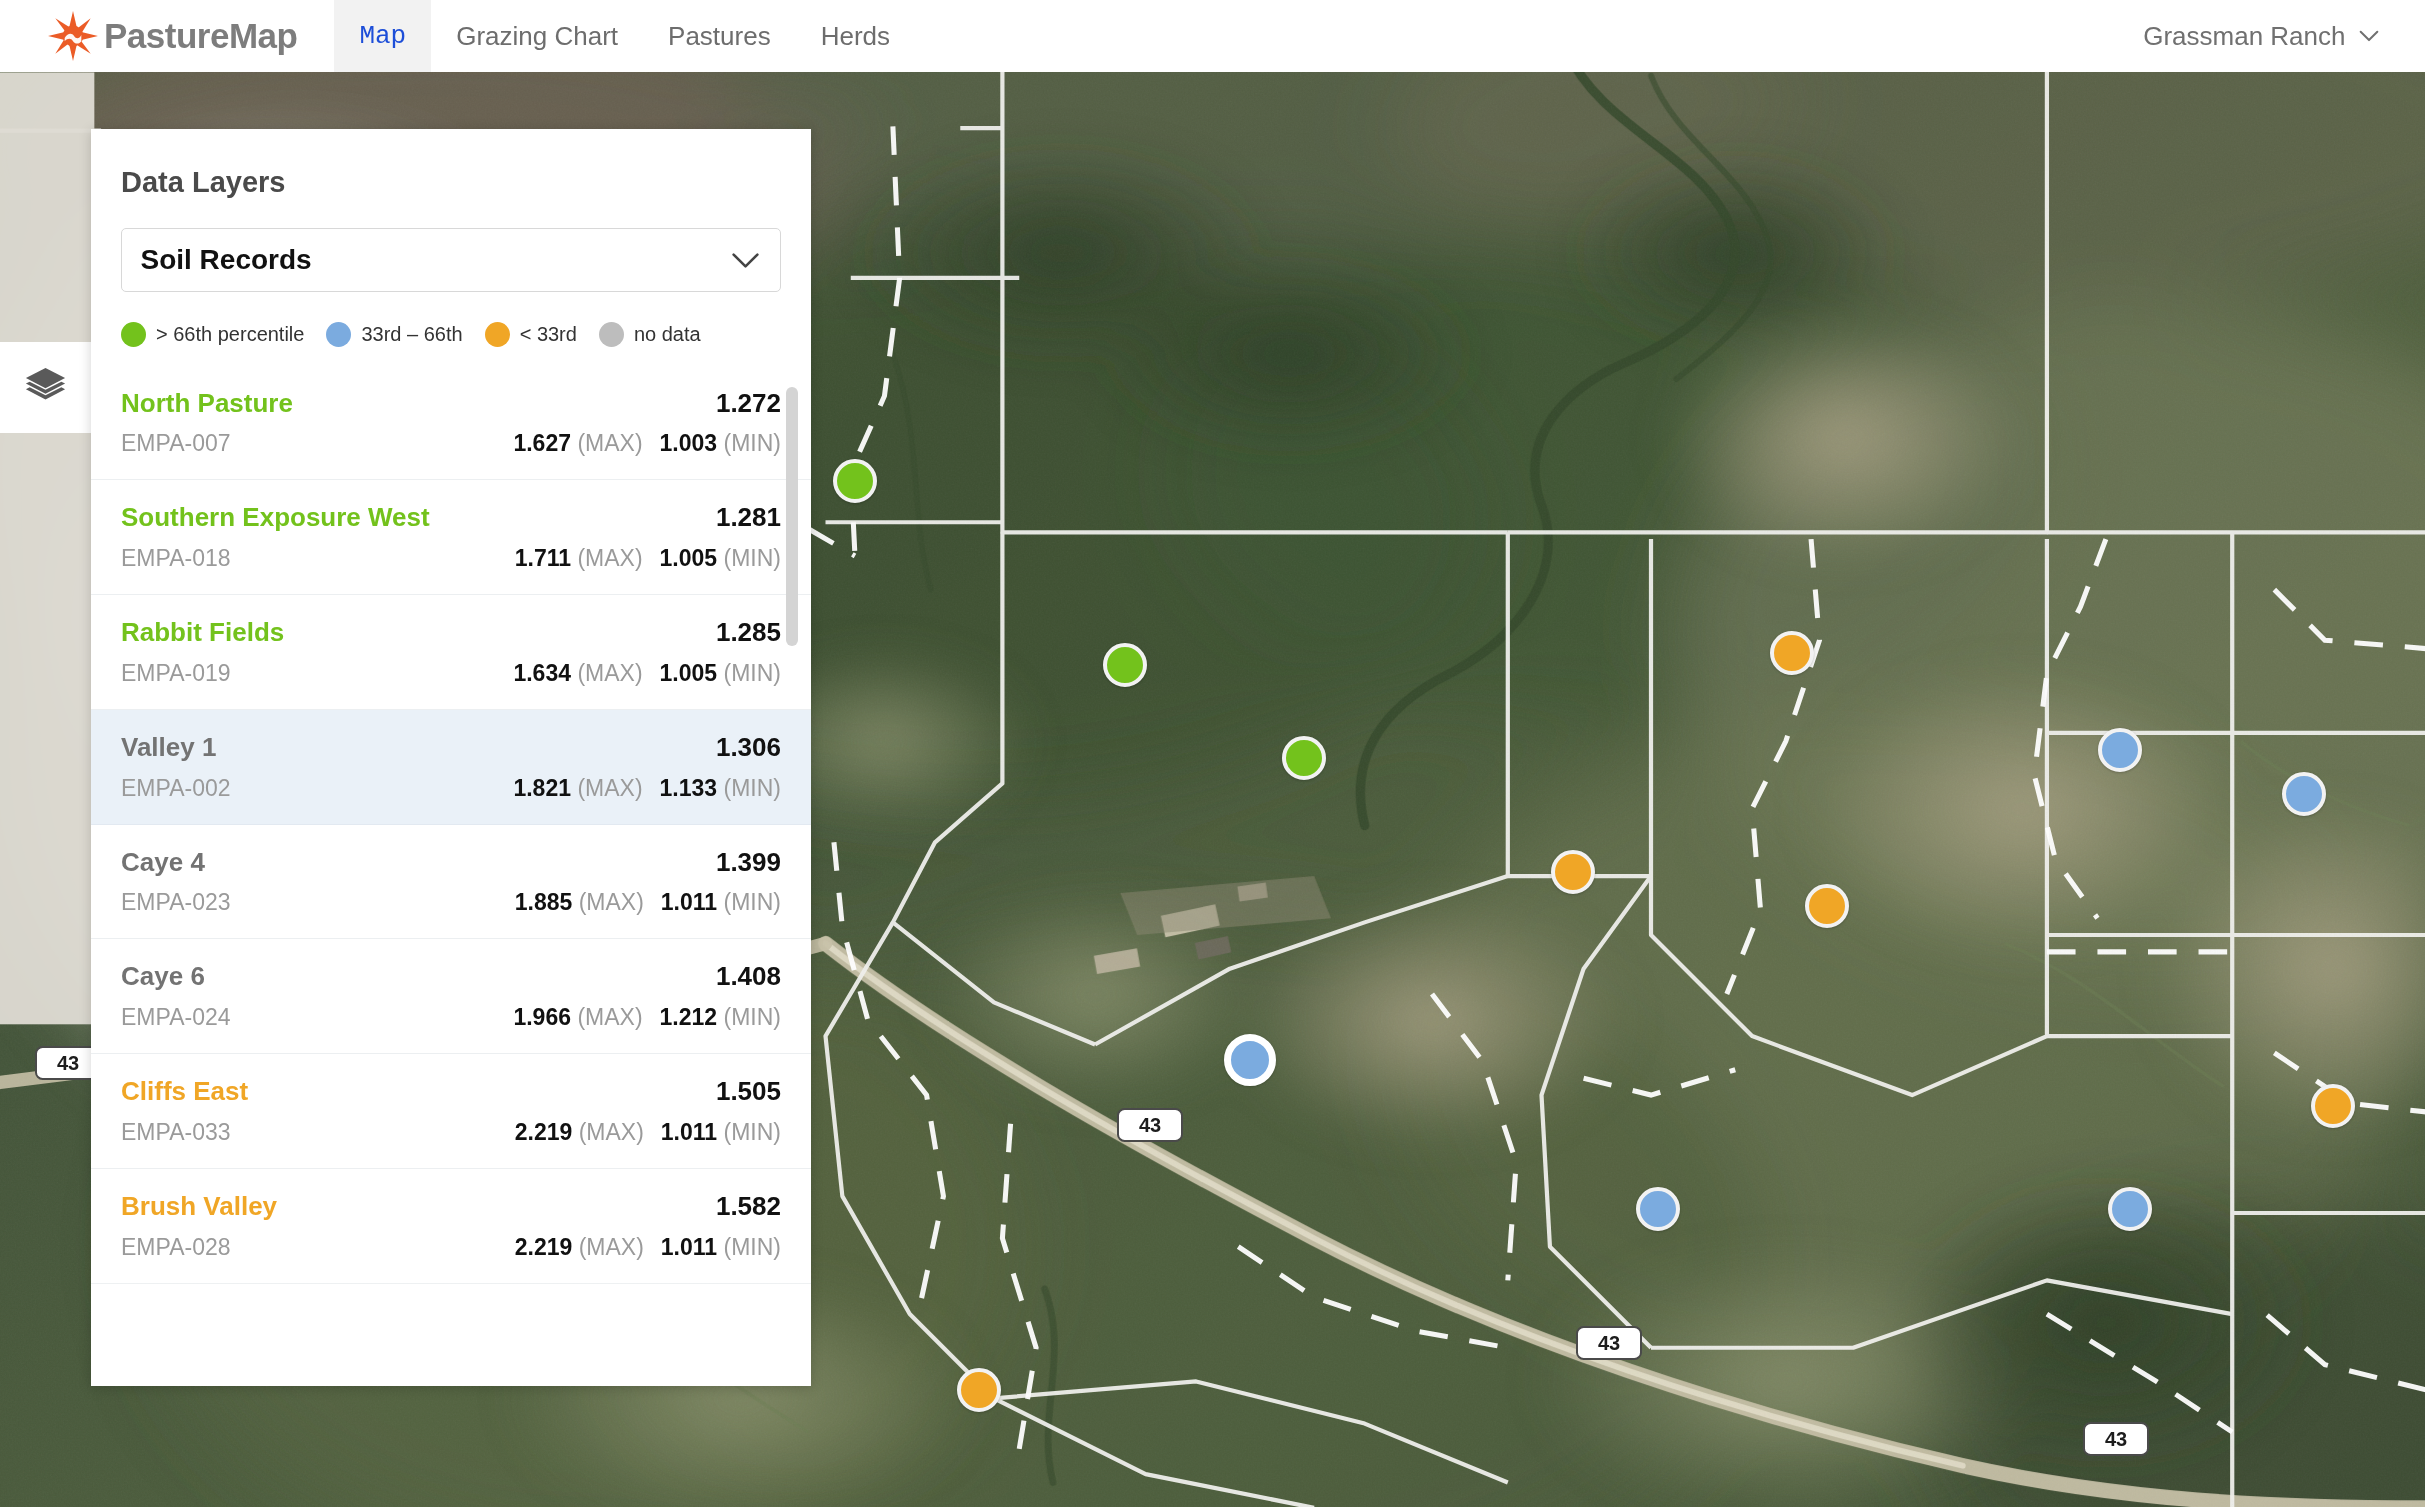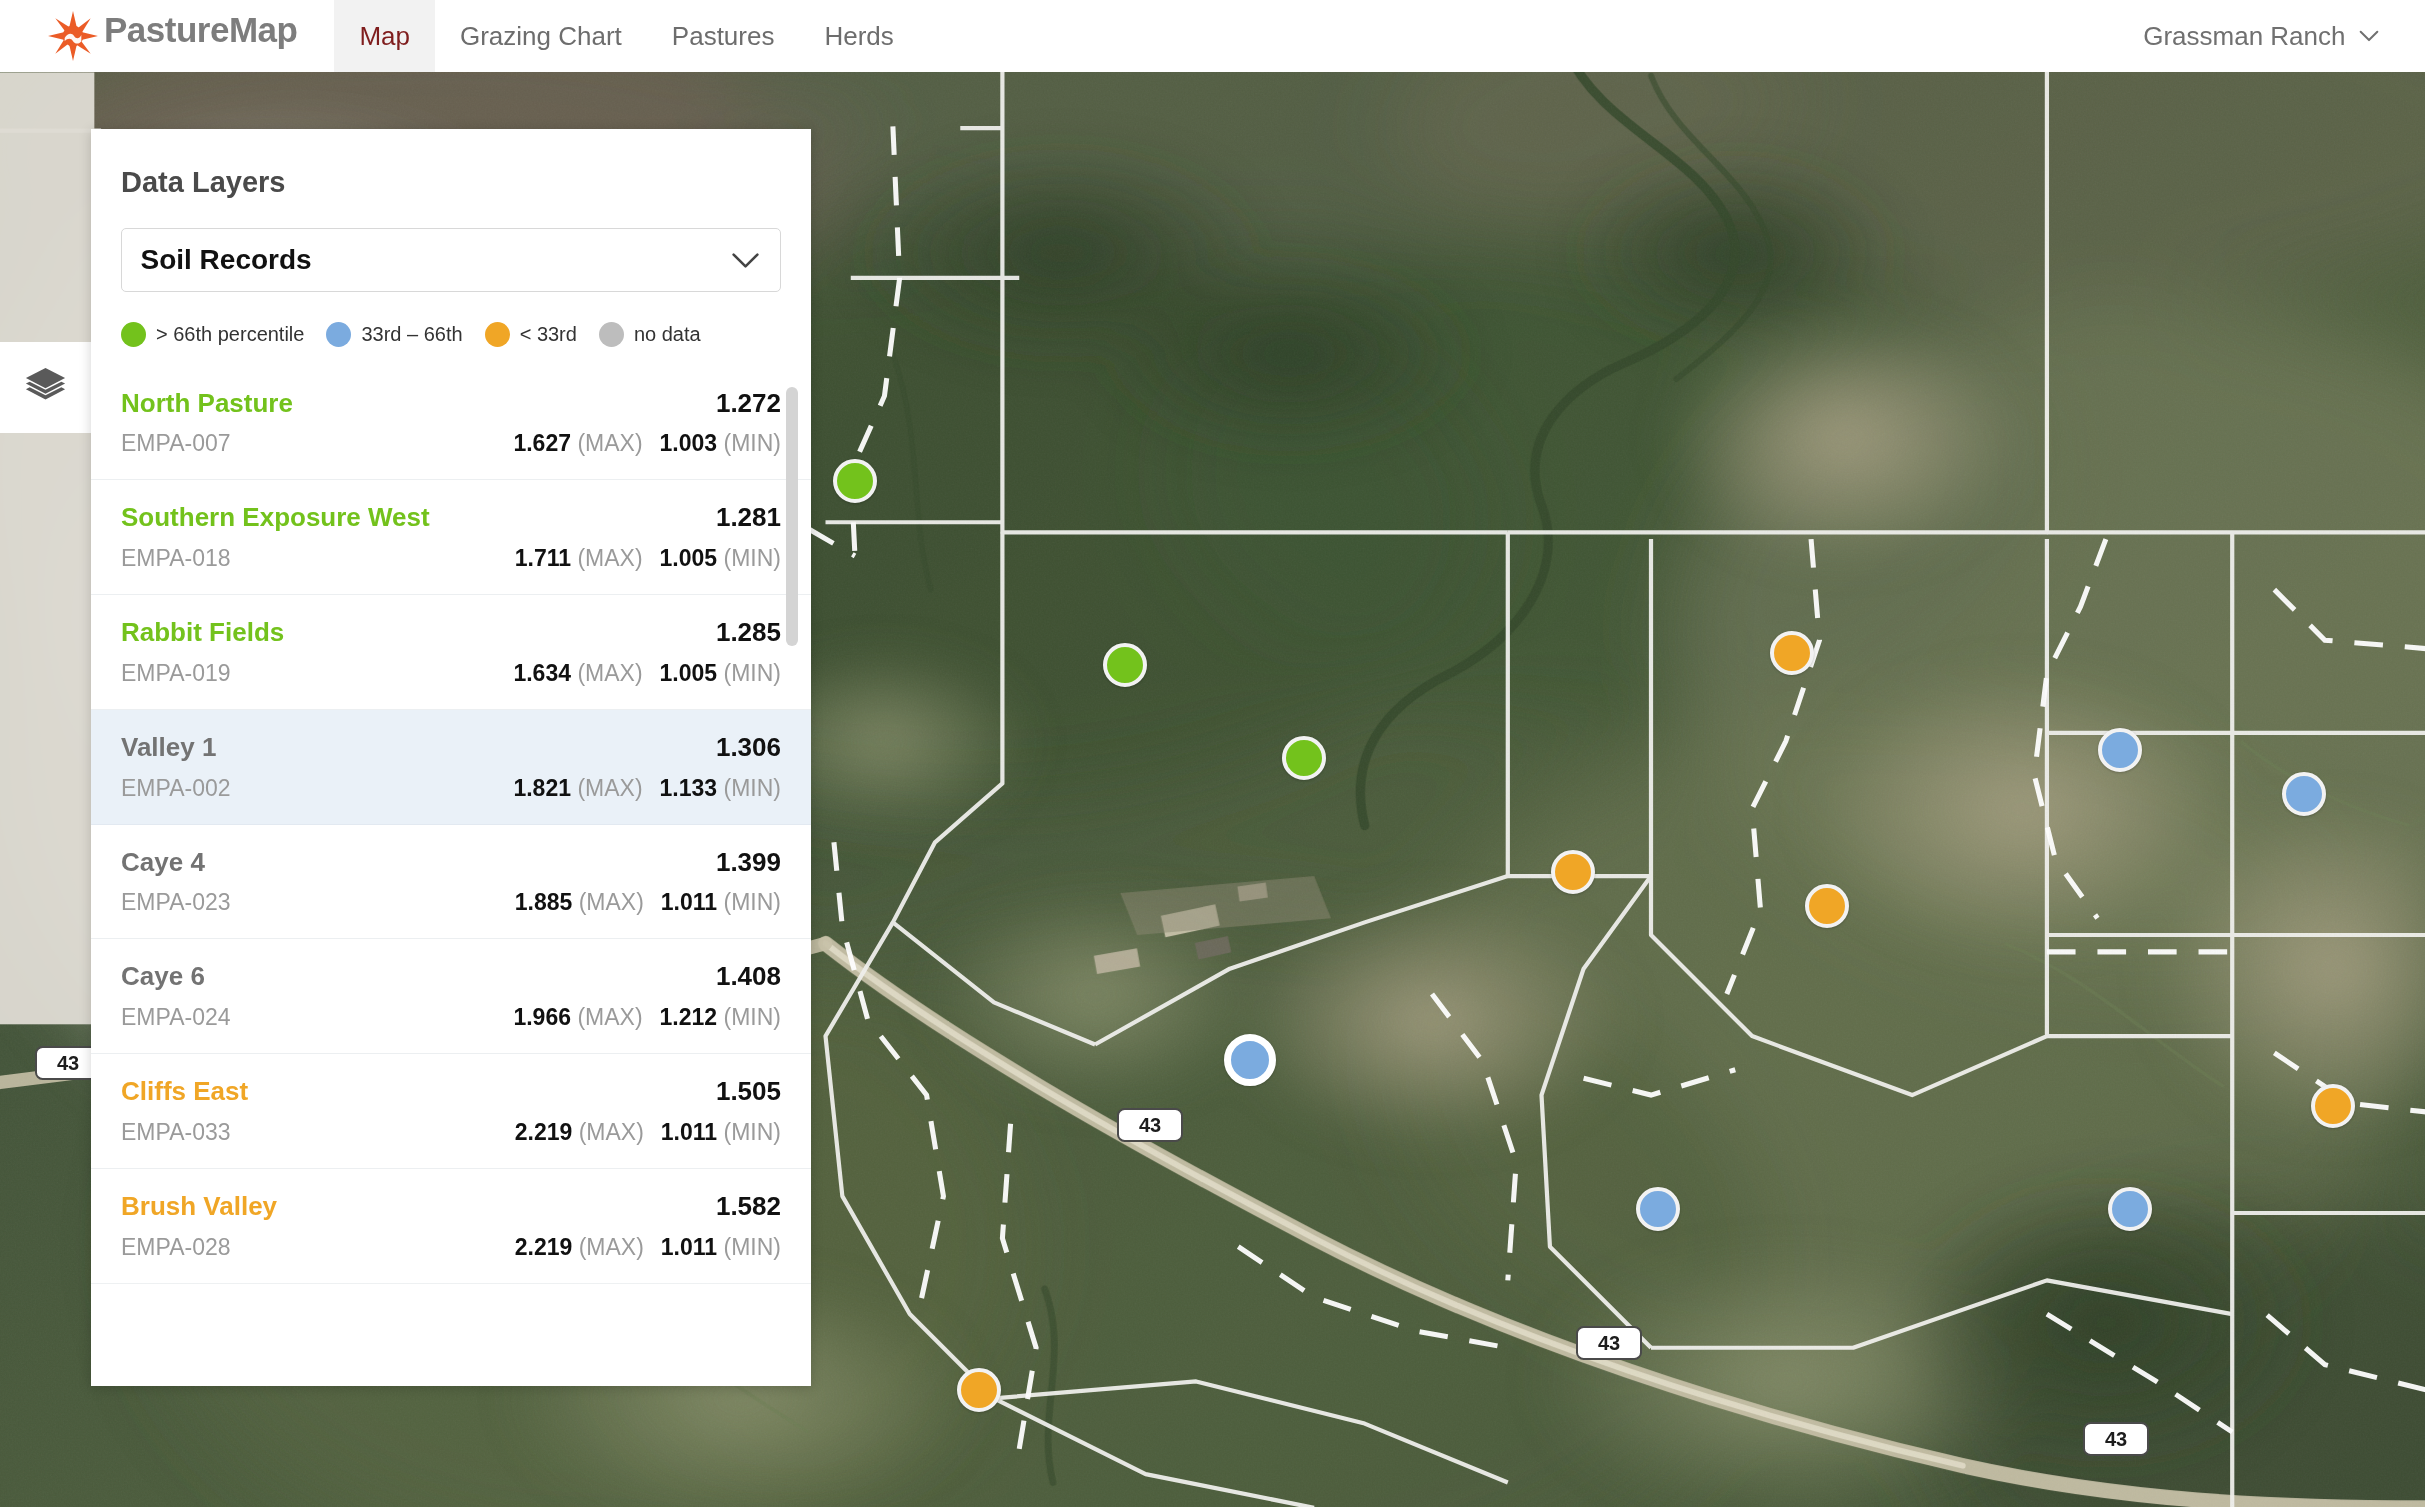--- a/index.html
+++ b/index.html
@@ -13,33 +13,33 @@
 
   
   #map-canvas { position:absolute; inset:0; z-index:0; }
 
   
   .topnav {
     position:absolute; top:0; left:0; width:2426px; height:72px;
     background:#ffffff; z-index:40;
     display:flex; align-items:center;
   }
-  .brand { display:flex; align-items:flex-start; margin-left:47px; }
+  .brand { display:flex; align-items:center; margin-left:47px; }
   .brand-logo { width:52px; height:52px; flex:0 0 52px; }
   .brand-text {
     font-size:35px; font-weight:bold; color:#7d7d7d;
     letter-spacing:-0.5px; margin-left:5px;
   }
   .navtabs { display:flex; align-items:stretch; height:72px; margin-left:37px; }
   .navtab {
     display:flex; align-items:center; padding:0 25px;
     font-size:26px; color:#6d6d6d; cursor:pointer;
     white-space:nowrap;
   }
-  .navtab.active { background:#f2f2f2; color:#7f1d1d; }
+  .navtab.active { background:#f2f2f2; color:#1d4ed8;font-family:Liberation Mono, monospace; }
   .ranch-select {
     margin-left:auto; margin-right:47px;
     display:flex; align-items:center; gap:13.5px;
     font-size:26px; color:#707070; cursor:pointer;
   }
   .chev-sm { width:20px; height:11.8px; }
 
   
   .left-rail {
     position:absolute; left:0; top:72px; width:91px; height:1435px;

